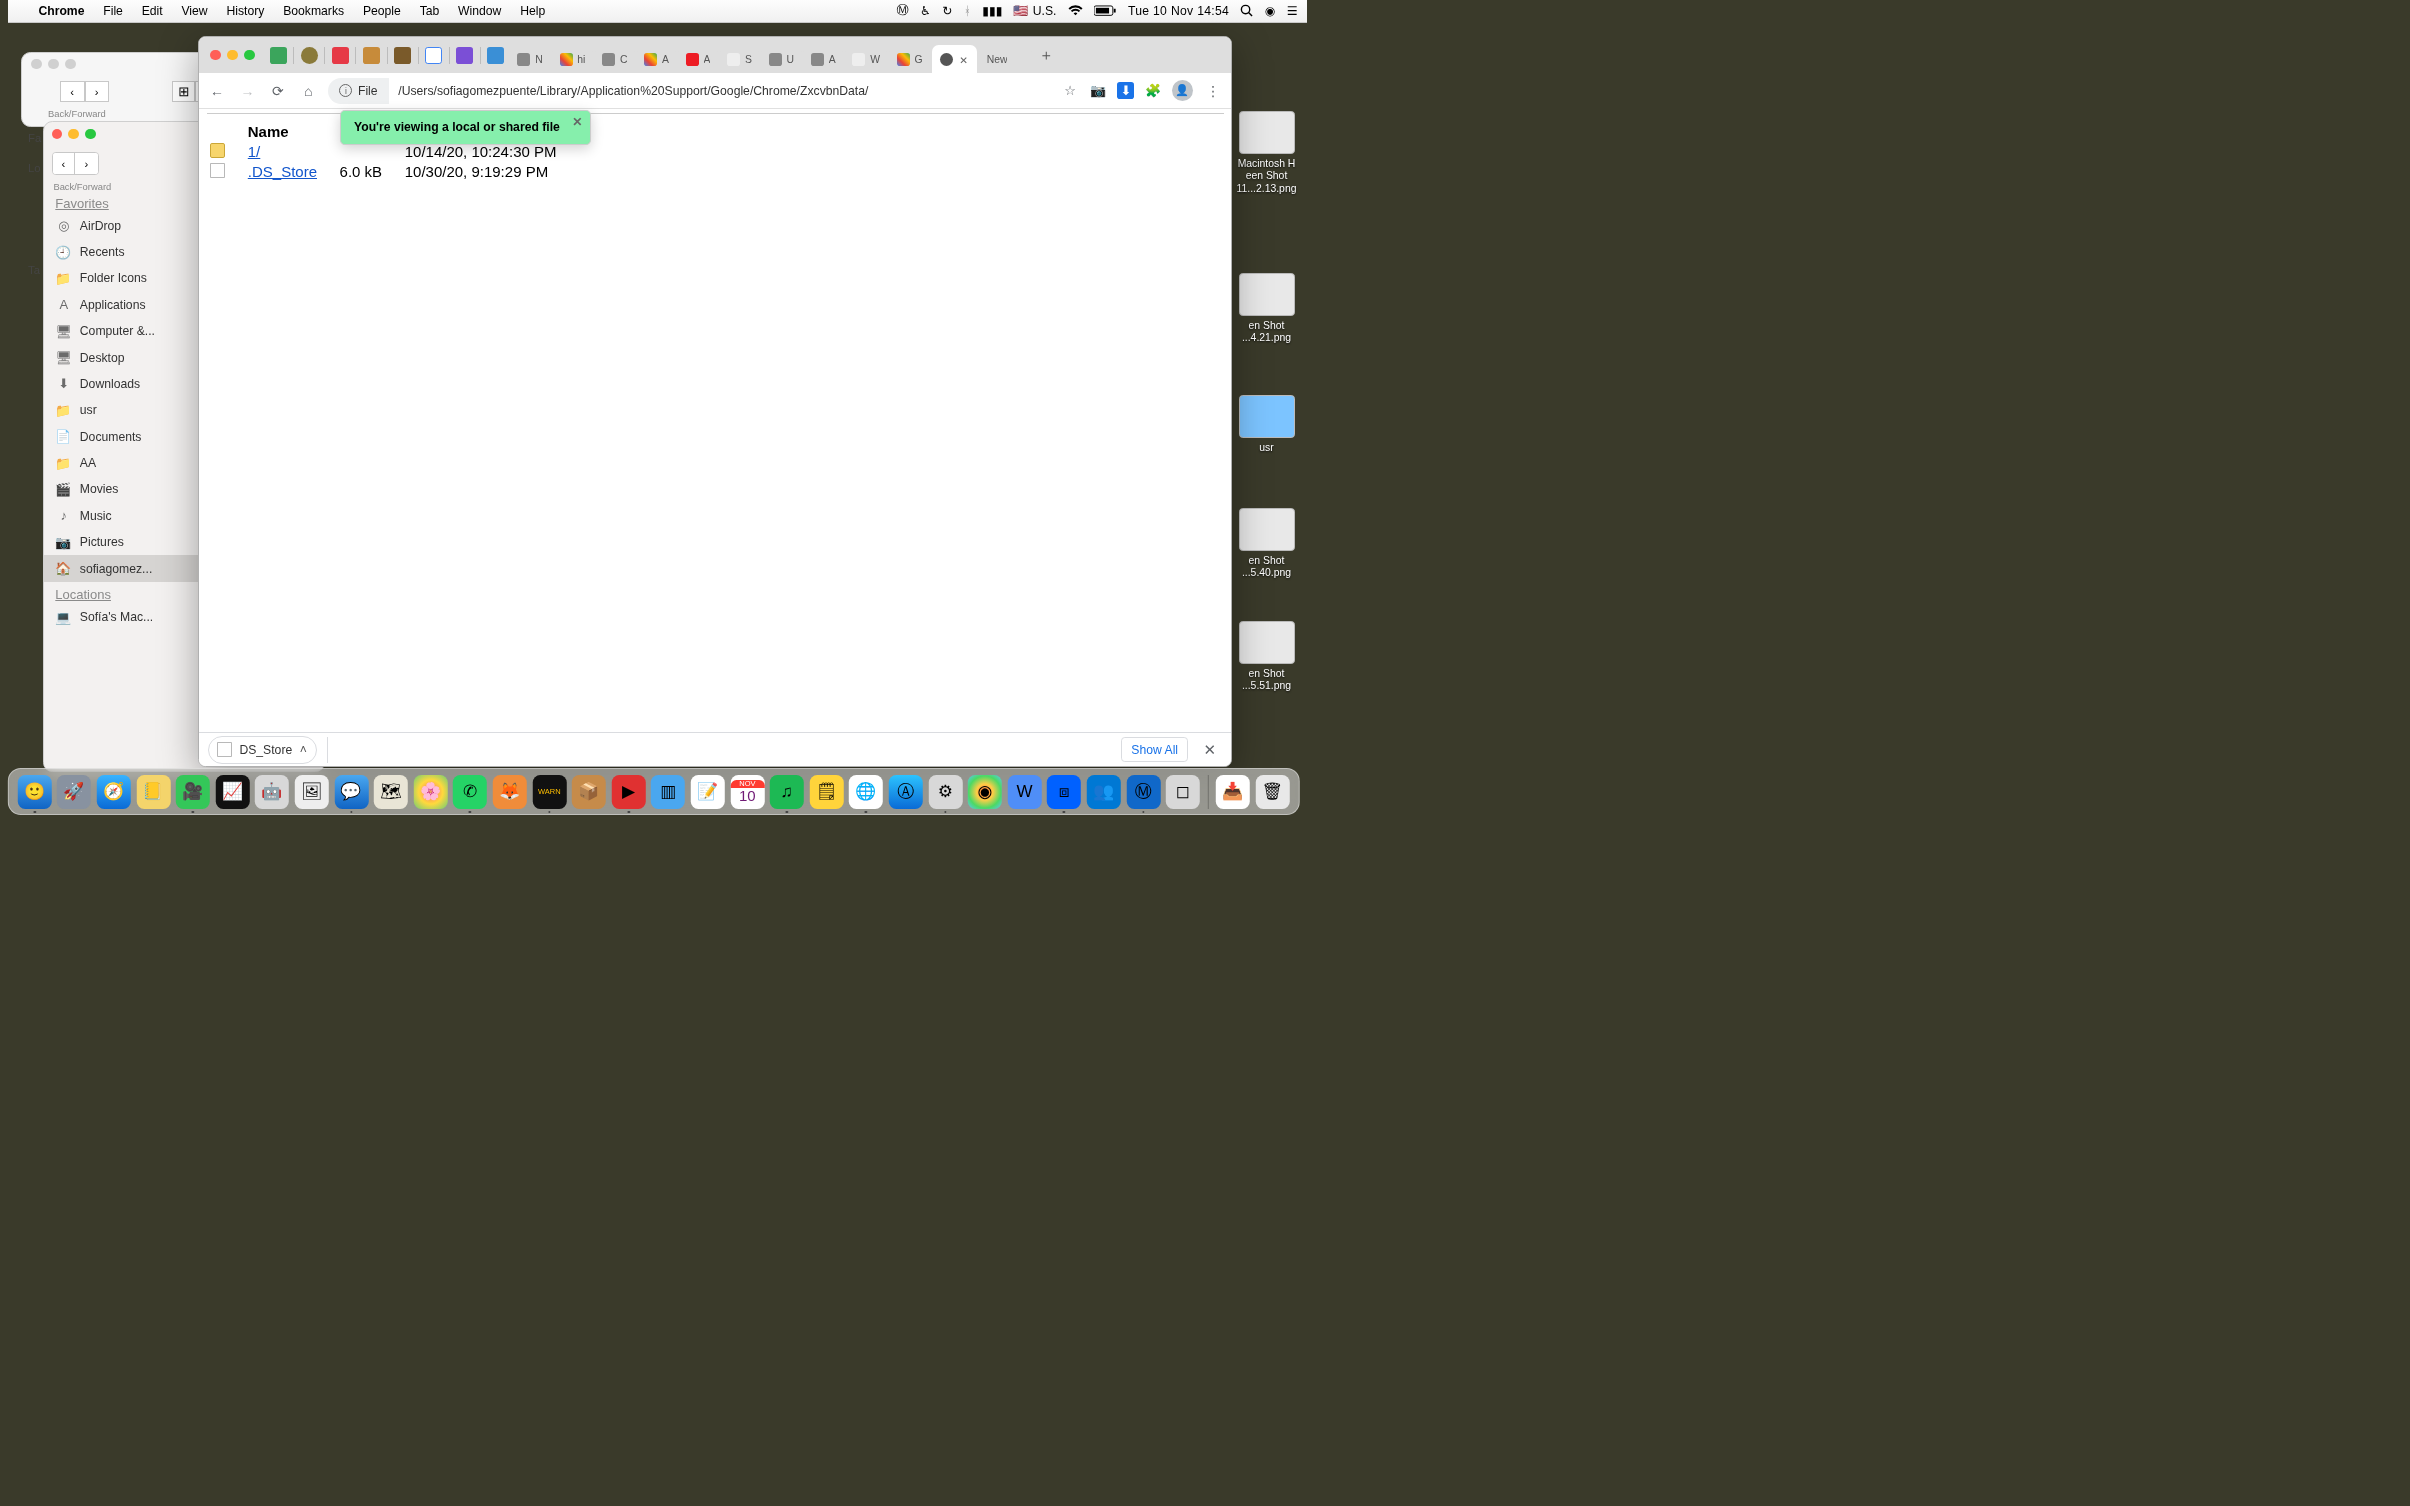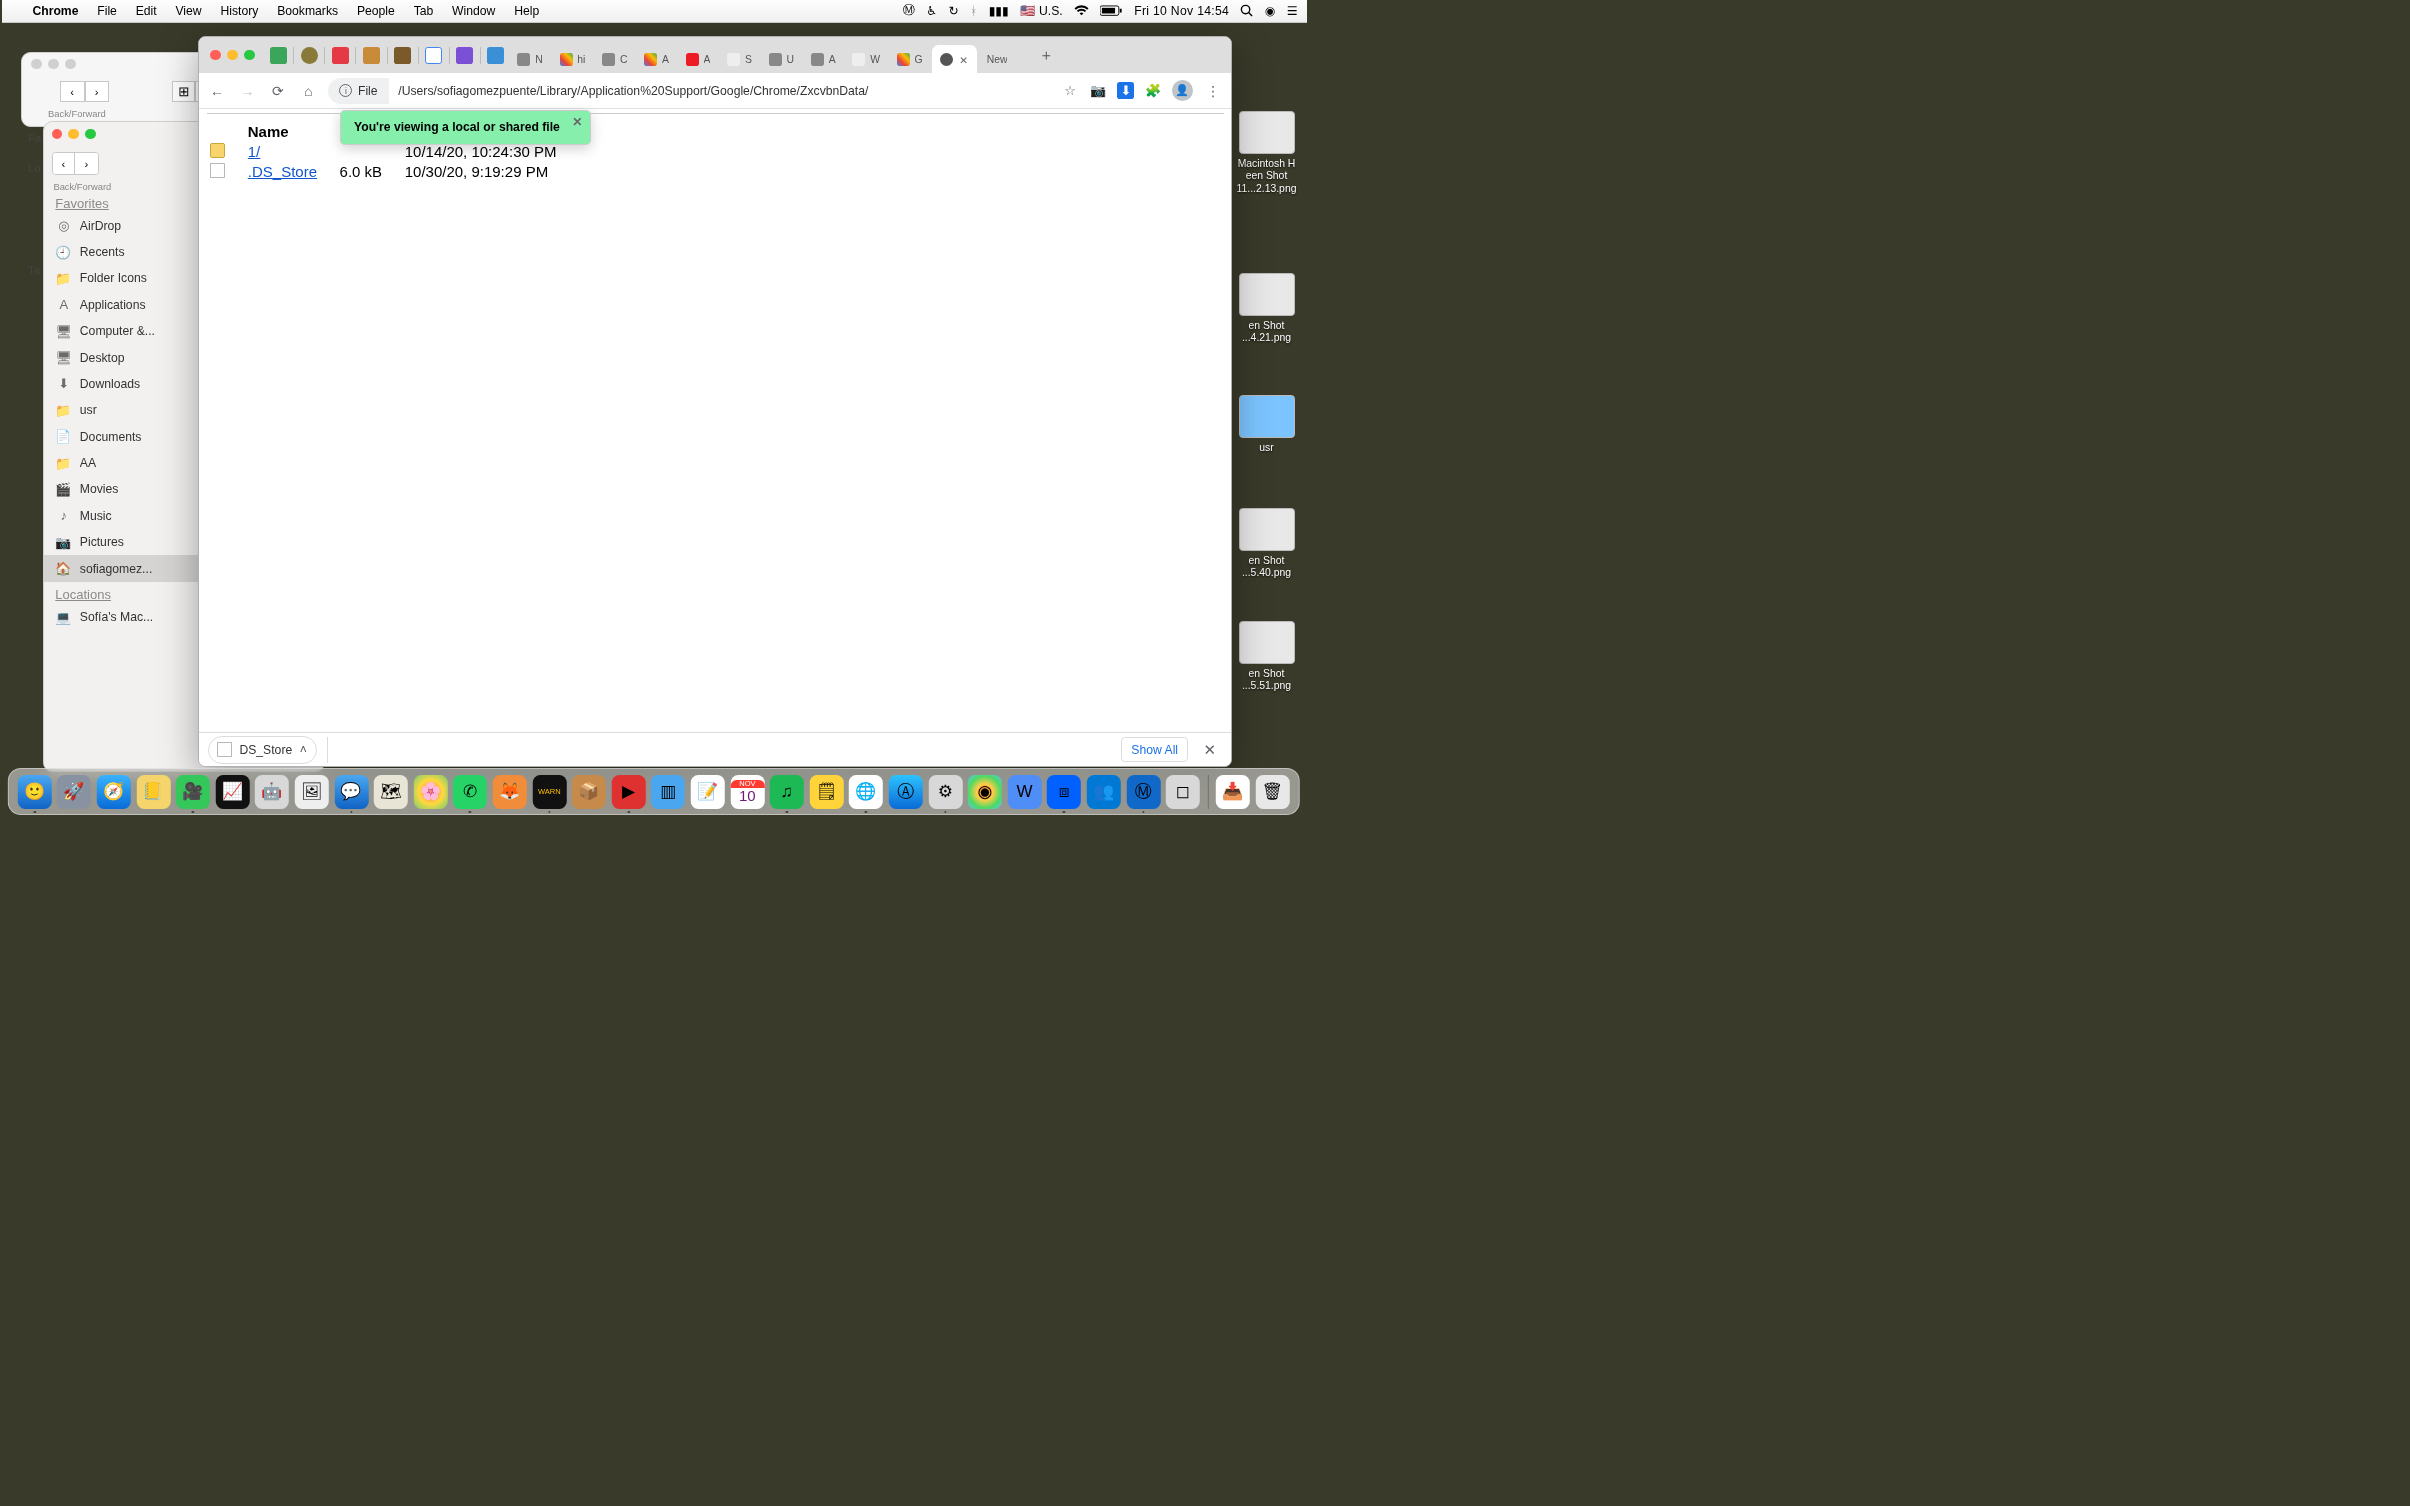--- a/index.html
+++ b/index.html
@@ -4,21 +4,21 @@
 <style>
 * { margin: 0; padding: 0; box-sizing: border-box; font-family: -apple-system, "Helvetica Neue", Arial, sans-serif; }
 body { width: 1307px; height: 817px; background: #3a3a2a; overflow: hidden; position: relative; }
 
 
 .desktop-item { position: absolute; width: 66px; text-align: center; color: #fff; font-size: 10.4px; line-height: 1.2; text-shadow: 0 0.9px 1.9px rgba(0,0,0,.8); }
 .desktop-item .thumb { width: 56px; height: 43px; background: #e8e8e8; border: 0.9px solid #bbb; border-radius: 3.8px; margin: 0 auto 3.8px; }
 .desktop-item .thumb.blue { background: #7cc4ff; }
 
 
-.menubar { position: absolute; top: 0; left: 2px; right: 0; height: 22.6px; background: linear-gradient(#fdfdfd,#f0f0f0); border-bottom: 0.9px solid #c8c8c8; display: flex; align-items: center; font-size: 12.2px; color: #000; z-index: 100; }
+.menubar { position: absolute; top: 0; left: 8px; right: 0; height: 22.6px; background: linear-gradient(#fdfdfd,#f0f0f0); border-bottom: 0.9px solid #c8c8c8; display: flex; align-items: center; font-size: 12.2px; color: #000; z-index: 100; }
 .menubar .apple { width: 21px; text-align: center; font-size: 13px; }
 .menubar .app-name { font-weight: 700; padding: 0 9.4px; }
 .menubar .menu-item { padding: 0 9.4px; cursor: default; }
 .menubar .right { margin-left: auto; display: flex; align-items: center; gap: 11.3px; padding-right: 9.4px; }
 .menubar .right span { font-size: 12.2px; display:inline-flex; align-items:center; }
 .menubar .clock { letter-spacing: 0.3px; }
 
 
 .finder1 { position: absolute; top: 52px; left: 21px; width: 207px; height: 75px; background: #f6f6f6; border: 0.9px solid #cfcfcf; border-radius: 9.4px; z-index: 5; }
 .finder1 .tl { position:absolute; top:5.6px; left:9.4px; display:flex; gap:6.6px;}
@@ -155,21 +155,21 @@
           <path d="M8 11 L6 9 A3 3 0 0 1 10 9 Z M3 6 A7 7 0 0 1 13 6 L11.5 7.5 A5 5 0 0 0 4.5 7.5 Z M0.5 3.5 A10.5 10.5 0 0 1 15.5 3.5 L14 5 A8.5 8.5 0 0 0 2 5 Z" fill="#000"></path>
         </svg>
     </span>
     <span>
       <svg width="22.6" height="11.3" viewBox="0 0 24 12">
           <rect x="0" y="1" width="20" height="10" rx="2" fill="none" stroke="#000"></rect>
           <rect x="21" y="4" width="2" height="4" fill="#000"></rect>
           <rect x="2" y="3" width="14" height="6" fill="#000"></rect>
         </svg>
     </span>
-    <span class="clock">Fri 10 Nov  14:54</span>
+    <span class="clock">Tue 10 Nov  14:54</span>
     <span>
       <svg width="13" height="13" viewBox="0 0 14 14">
           <circle cx="6" cy="6" r="4.5" fill="none" stroke="#000" stroke-width="1.5"></circle>
           <line x1="9.5" y1="9.5" x2="13" y2="13" stroke="#000" stroke-width="1.5"></line>
         </svg>
     </span>
     <span>◉</span>
     <span>☰</span>
   </div>
 </div>

